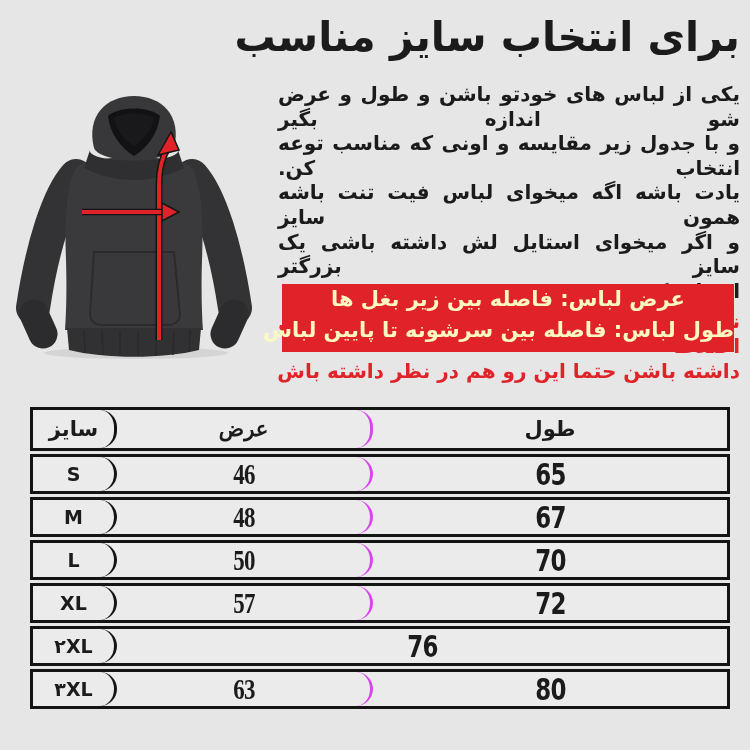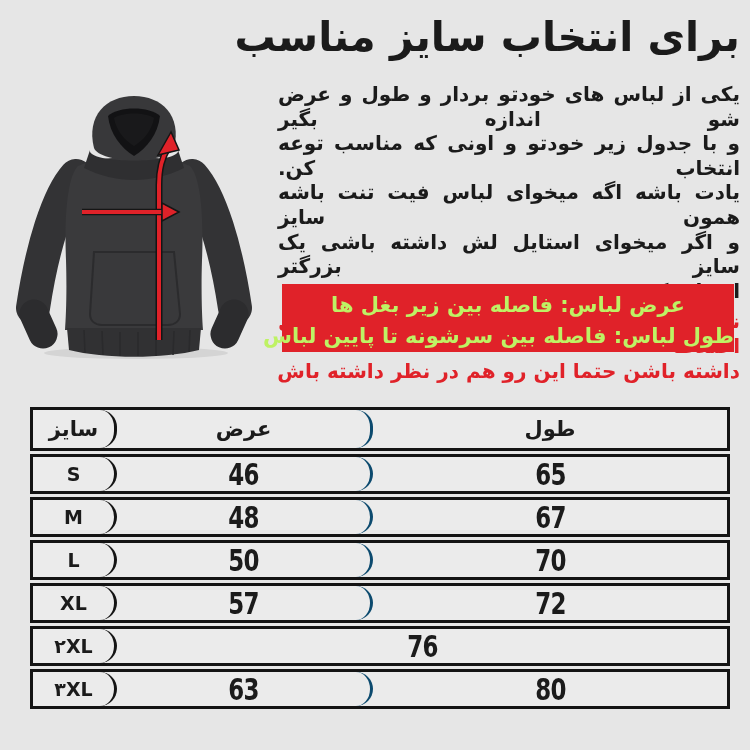--- a/index.html
+++ b/index.html
@@ -26,22 +26,22 @@
   .right-col .line {
     font-size:20px; font-weight:bold; line-height:24.6px;
     white-space:nowrap;
   }
   .jline { text-align:justify; text-align-last:justify; white-space:normal !important; }
   .cline { }
   .note { color:#e02229; margin-top:6px; }
   
   .defbar {
     position:absolute; left:282px; top:284px; width:452px; height:68px;
-    background:#e02229; color:#bef264;
-    display:flex; flex-direction:column; justify-content:flex-end;
+    background:#e02229; color:#fef9c3;
+    display:flex; flex-direction:column; justify-content:flex-start;
     direction:rtl; text-align:center;
   }
   .defbar .line {
     font-size:21px; font-weight:bold; line-height:31px; white-space:nowrap;
   }
   
   .hoodie { position:absolute; left:6px; top:90px; }
   
   .size-table { position:absolute; left:30px; top:407px; width:700px; }
   .trow {
@@ -49,21 +49,21 @@
     height:40px; margin-bottom:3px;
     border:3px solid #141414; background:#ebebeb;
   }
   .trow.header { height:44px; }
   .cell {
     display:flex; align-items:center; justify-content:center;
     box-sizing:border-box;
     border-radius:17px;
   }
   .c-size  { width:84px;  border-right:3px solid #141414; }
-  .c-width { width:256px; border-right:3px solid #0c4a6e; }
+  .c-width { width:256px; border-right:3px solid #d946ef;font-family:Liberation Serif, serif; }
   .c-length{ flex:1; }
   .hcell { font-size:21px; font-weight:bold; direction:rtl; }
   .scell { font-size:19px; font-weight:bold; }
   .num {
     font-size:28px; font-weight:bold; display:inline-block;
     transform:scale(0.82,1.08); letter-spacing:-1px;
   }
 </style>
 </head>
 <body>
@@ -100,22 +100,22 @@
     </g>
 
     <g>
       <path d="M76,122 L158,122" stroke="#151515" stroke-width="6.5" fill="none"></path>
       <path d="M76,122 L160,122" stroke="#e02229" stroke-width="4" fill="none"></path>
       <polygon points="173,122 156,113 156,131" fill="#e02229" stroke="#151515" stroke-width="1.5"></polygon>
     </g>
   </svg>
 
   <div class="right-col">
-    <div class="line jline">یکی از لباس های خودتو بردار و طول و عرض شو اندازه بگیر</div>
-    <div class="line jline">و با جدول زیر خودتو و اونی که مناسب توعه انتخاب کن.</div>
+    <div class="line jline">یکی از لباس های خودتو باشن و طول و عرض شو اندازه بگیر</div>
+    <div class="line jline">و با جدول زیر مقایسه و اونی که مناسب توعه انتخاب کن.</div>
     <div class="line jline">یادت باشه اگه میخوای لباس فیت تنت باشه همون سایز</div>
     <div class="line jline">و اگر میخوای استایل لش داشته باشی یک سایز بزرگتر</div>
     <div class="line cline">انتخاب کن.</div>
     <div class="note">
       <div class="line jline">نکته: لباس ها ممکنه یک تا دو سانت با جدول اختلاف</div>
       <div class="line cline">داشته باشن حتما این رو هم در نظر داشته باش</div>
     </div>
   </div>
 
   <div class="defbar">

